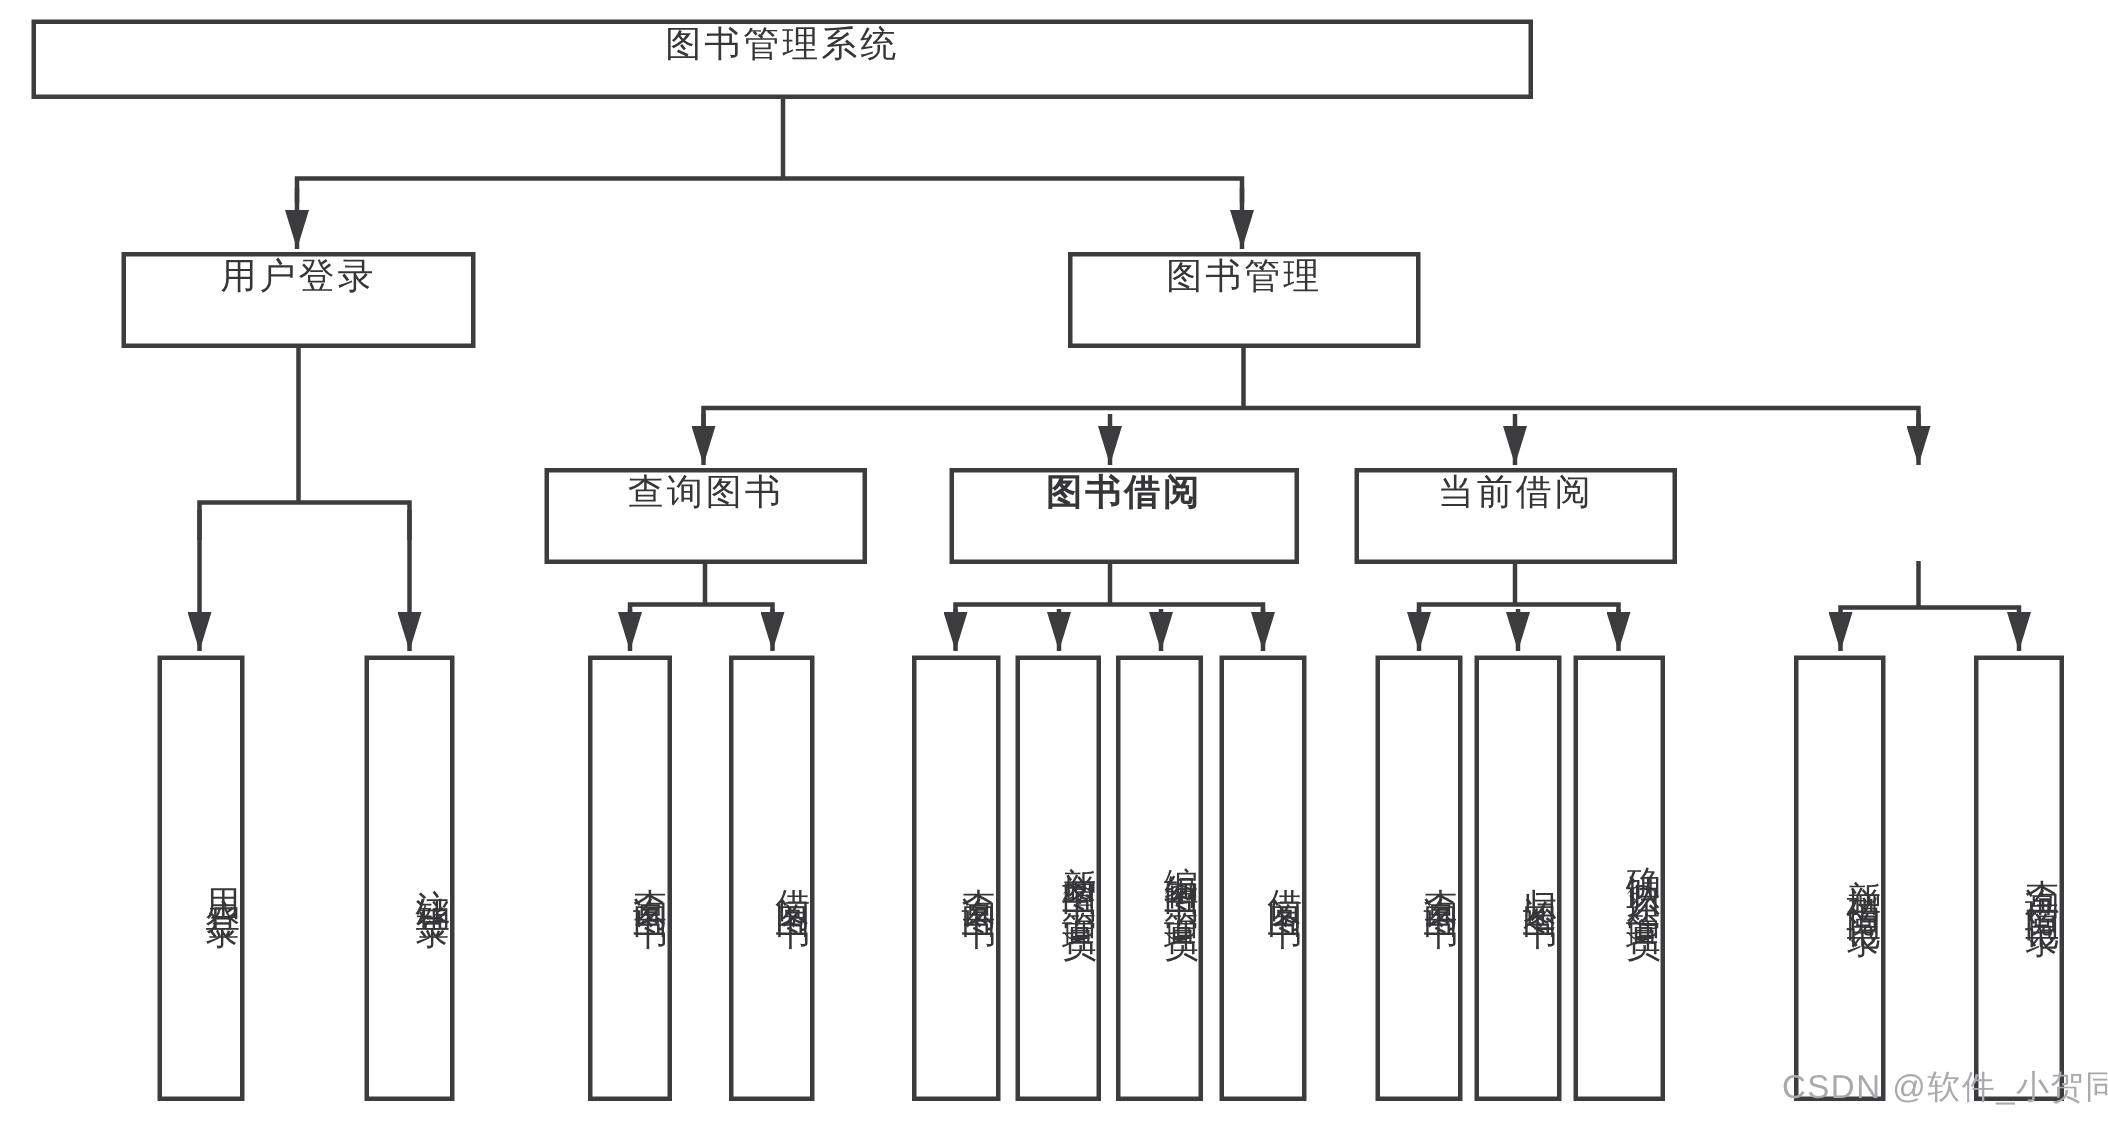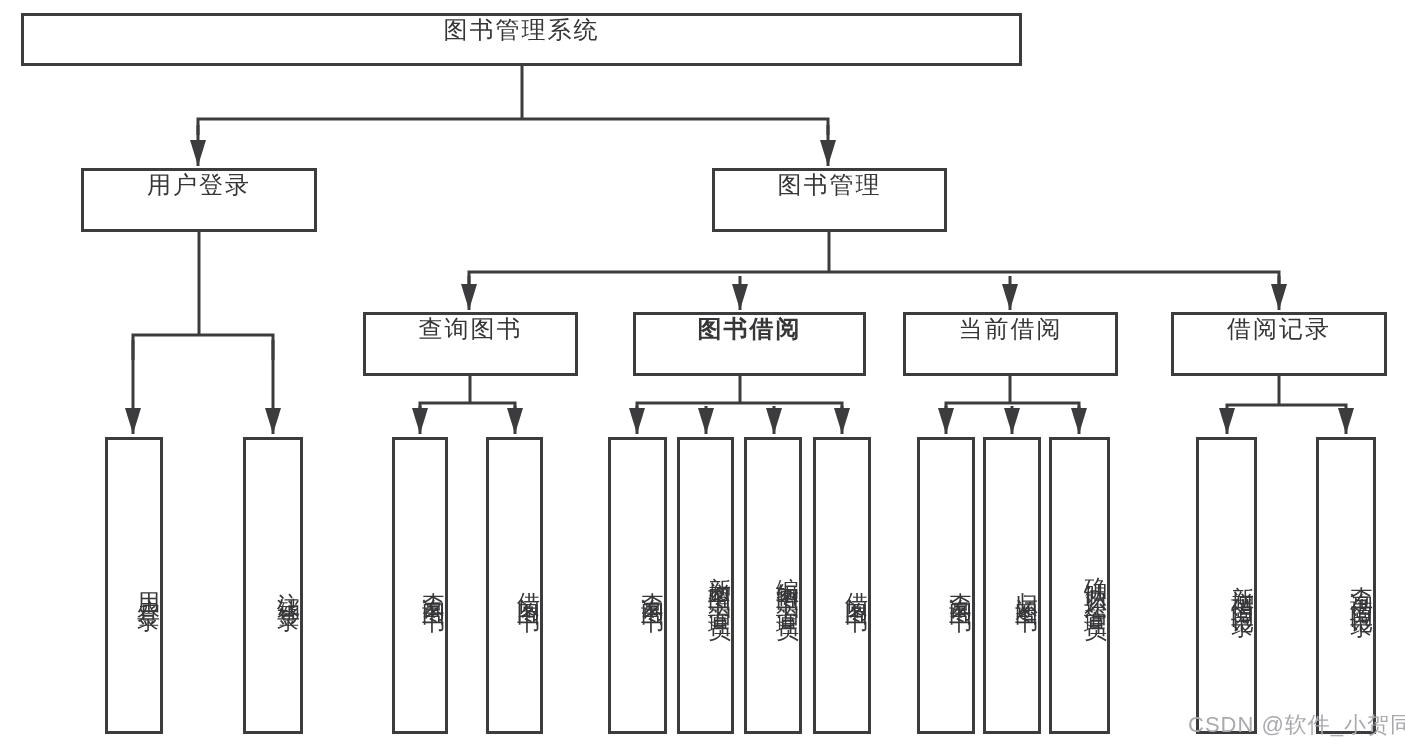--- a/index.html
+++ b/index.html
@@ -102,23 +102,20 @@
 
   <div class="node h-node" style="left:363px;top:312px;width:215px;height:64px;">
     <span>查询图书</span>
   </div>
   <div class="node h-node" style="left:633px;top:312px;width:233px;height:64px;font-weight:bold;">
     <span>图书借阅</span>
   </div>
   <div class="node h-node" style="left:903px;top:312px;width:215px;height:64px;">
     <span>当前借阅</span>
   </div>
-  <div class="node h-node" style="left:1171px;top:312px;width:216px;height:64px;">
-    <span>借阅记录</span>
-  </div>
 
   <div class="node v-node" style="left:105px;top:437px;width:58px;height:297px;">
     <span>用户登录</span>
   </div>
   <div class="node v-node" style="left:243px;top:437px;width:60px;height:297px;">
     <span>注销登录</span>
   </div>
 
   <div class="node v-node" style="left:392px;top:437px;width:56px;height:297px;">
     <span>查询图书</span>

